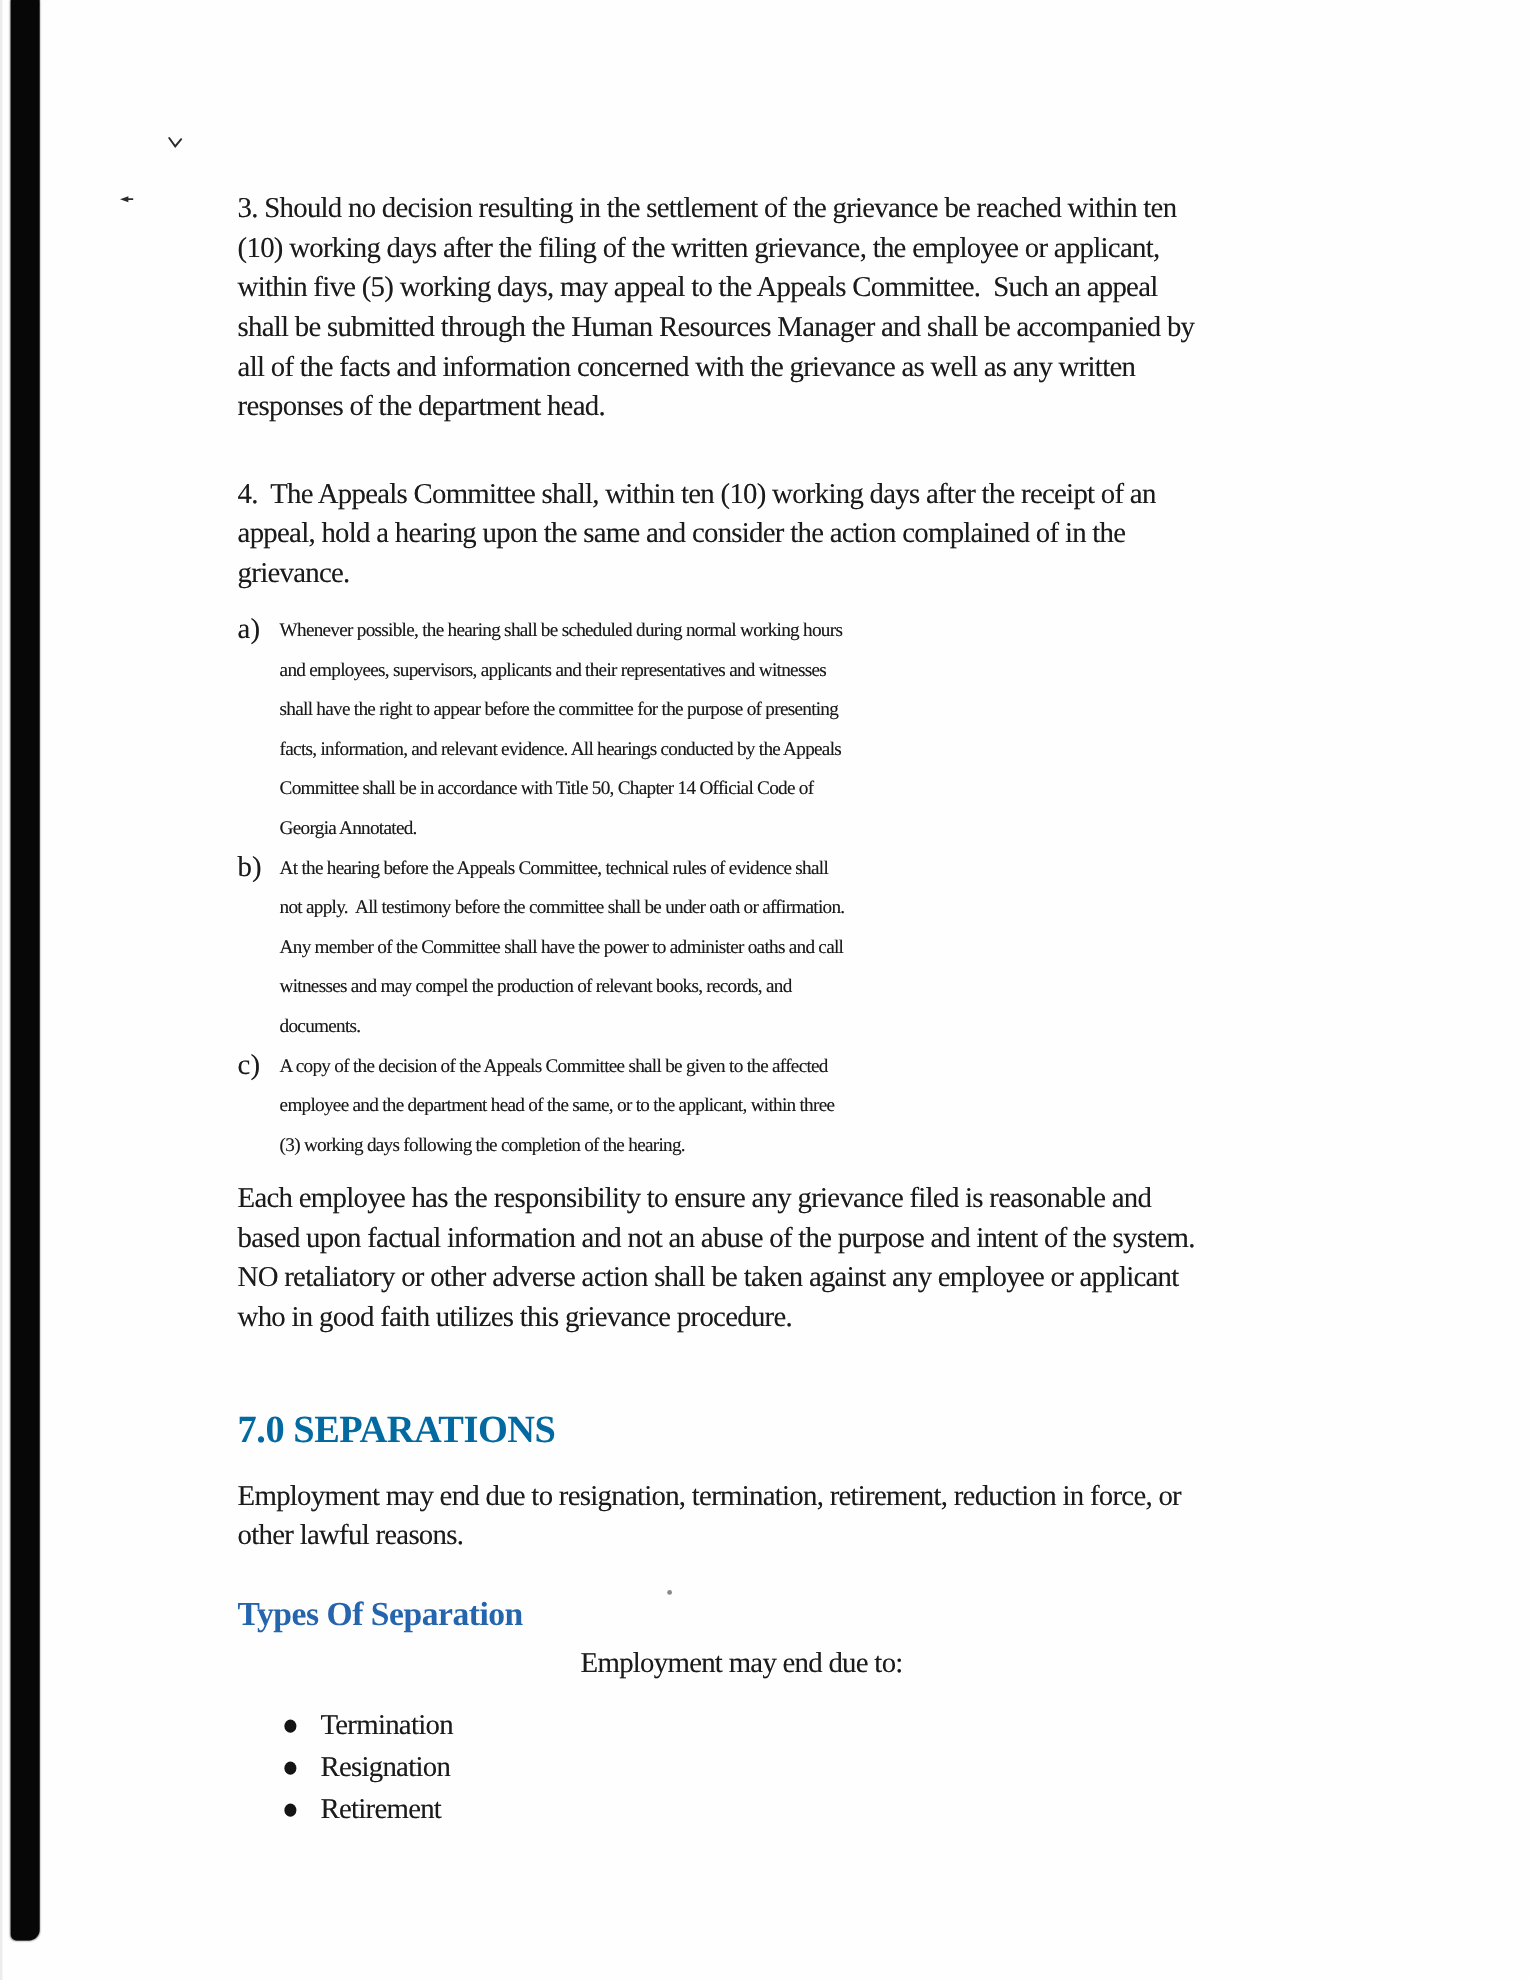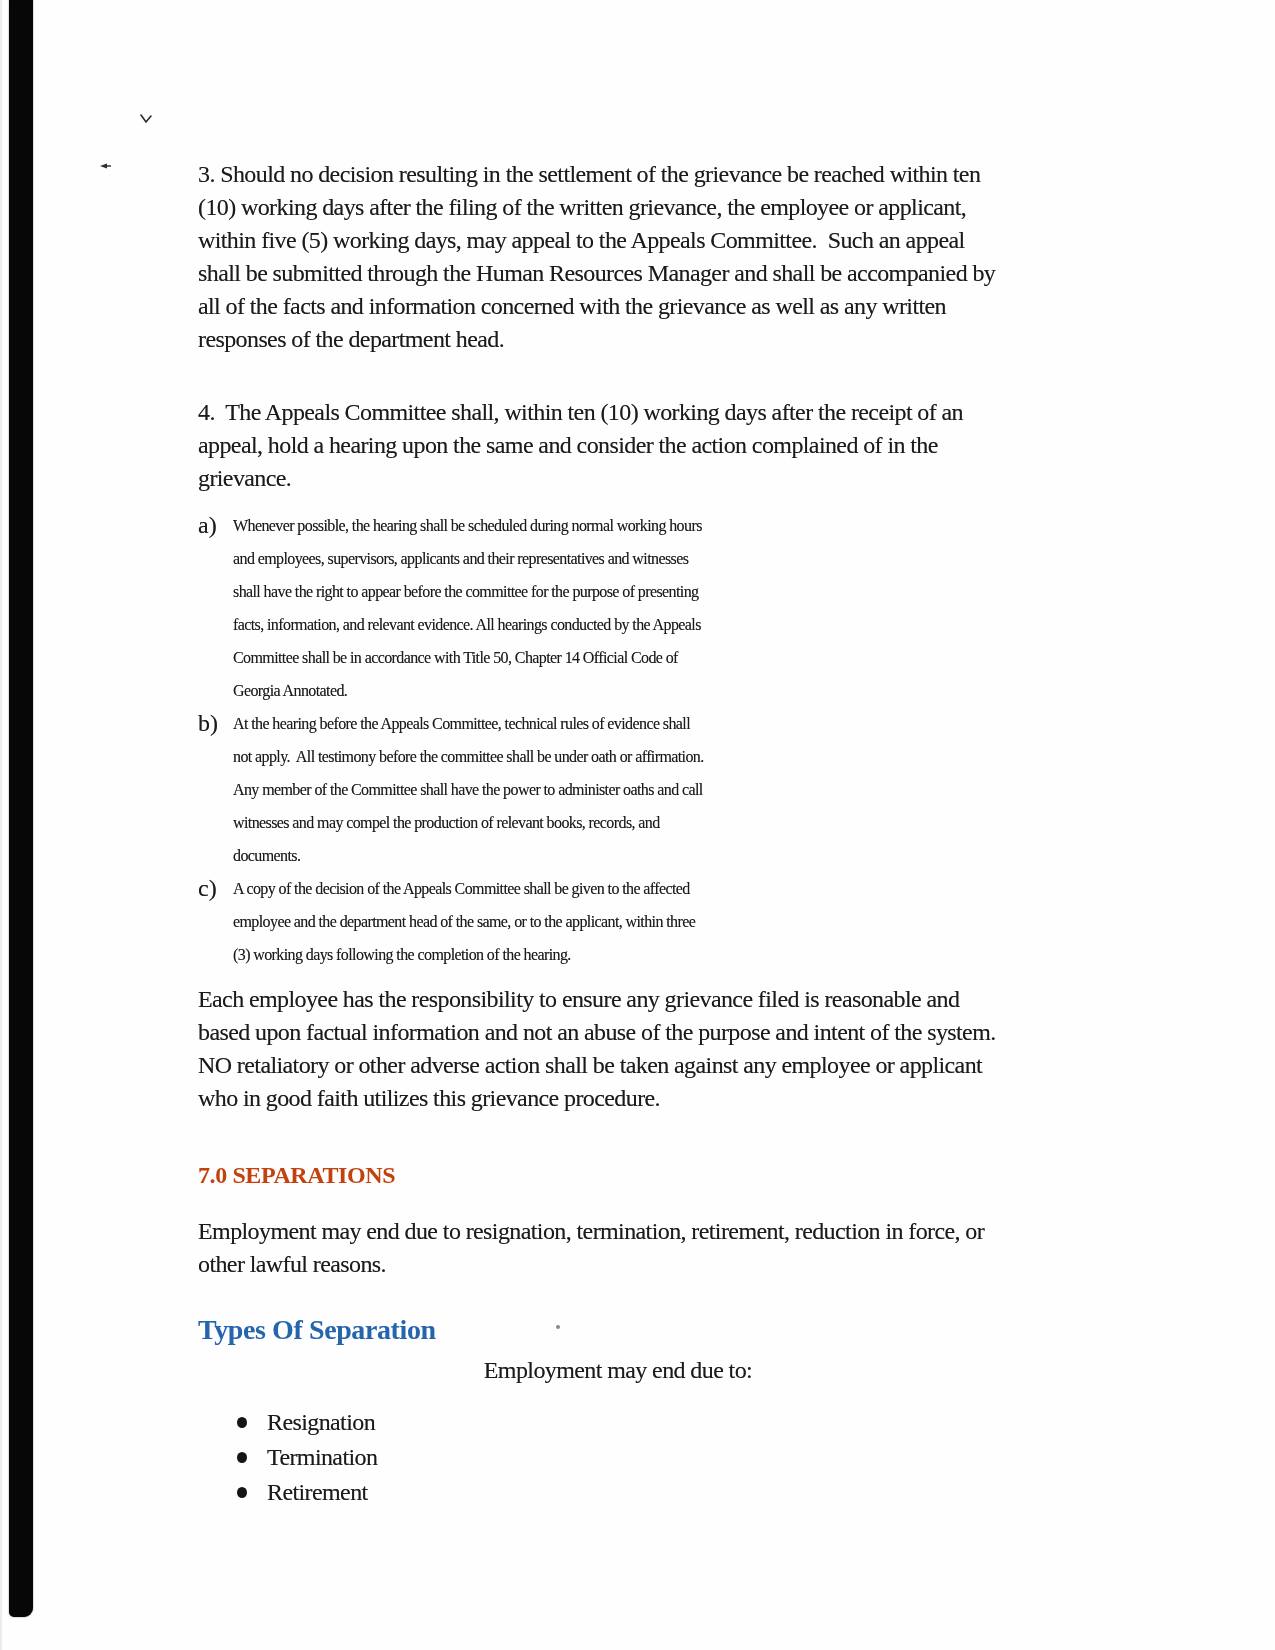--- a/index.html
+++ b/index.html
@@ -33,22 +33,22 @@
   .item-marker {
     flex:0 0 35px; font-size:24px; line-height:33px;
     text-shadow:0 0 .4px rgba(20,20,20,.45);
   }
   .item-text {
     font-size:16px; line-height:33px; letter-spacing:-0.6px; white-space:pre;
     text-shadow:0 0 .4px rgba(20,20,20,.45);
   }
   .para-responsibility { margin-top:12px; margin-bottom:15px; }
   .section-heading {
-    margin-top:40px; font-size:24px; line-height:40px; font-weight:bold;
-    color:#c2410c; letter-spacing:-0.4px; white-space:pre;
+    margin-top:56px; font-size:32px; line-height:40px; font-weight:bold;
+    color:#0369a1; letter-spacing:-0.4px; white-space:pre;
   }
   .section-body { margin-top:20px; margin-bottom:0; }
   .sub-heading {
     margin-top:32px; font-size:28px; line-height:34px; font-weight:bold;
     color:#2565ae; letter-spacing:-0.4px; white-space:pre;
   }
   .intro { margin-top:7px; margin-bottom:0;text-align:center; }
   .bullet-list { margin-top:18px; padding-left:39px; }
   .bullet-item { display:flex; align-items:center; height:35px; }
   .bullet-dot {
@@ -126,25 +126,25 @@
     <div class="para section-body">Employment may end due to resignation, termination, retirement, reduction in force, or
 other lawful reasons.</div>
 
     <div class="sub-heading">Types Of Separation</div>
 
     <div class="para intro">Employment may end due to:</div>
 
     <div class="bullet-list">
       <div class="bullet-item">
         <span class="bullet-dot"></span>
-        <span class="bullet-label">Resignation</span>
+        <span class="bullet-label">Termination</span>
       </div>
       <div class="bullet-item">
         <span class="bullet-dot"></span>
-        <span class="bullet-label">Termination</span>
+        <span class="bullet-label">Resignation</span>
       </div>
       <div class="bullet-item">
         <span class="bullet-dot"></span>
         <span class="bullet-label">Retirement</span>
       </div>
     </div>
 
   </div>
 </div>
 

